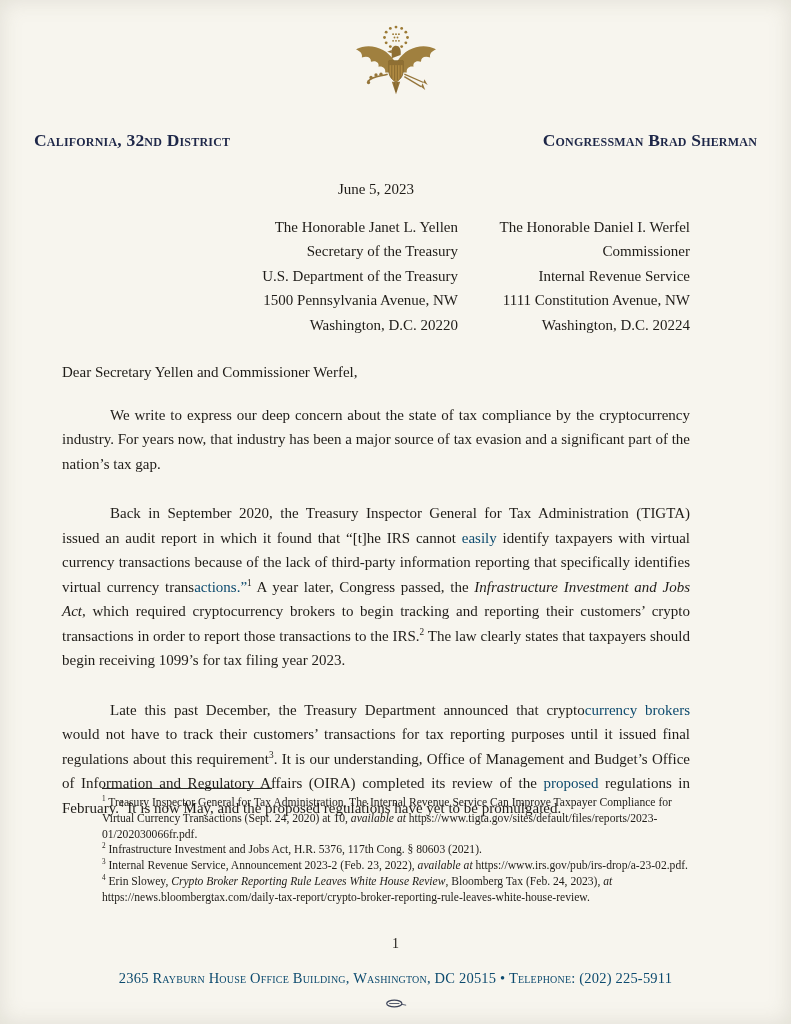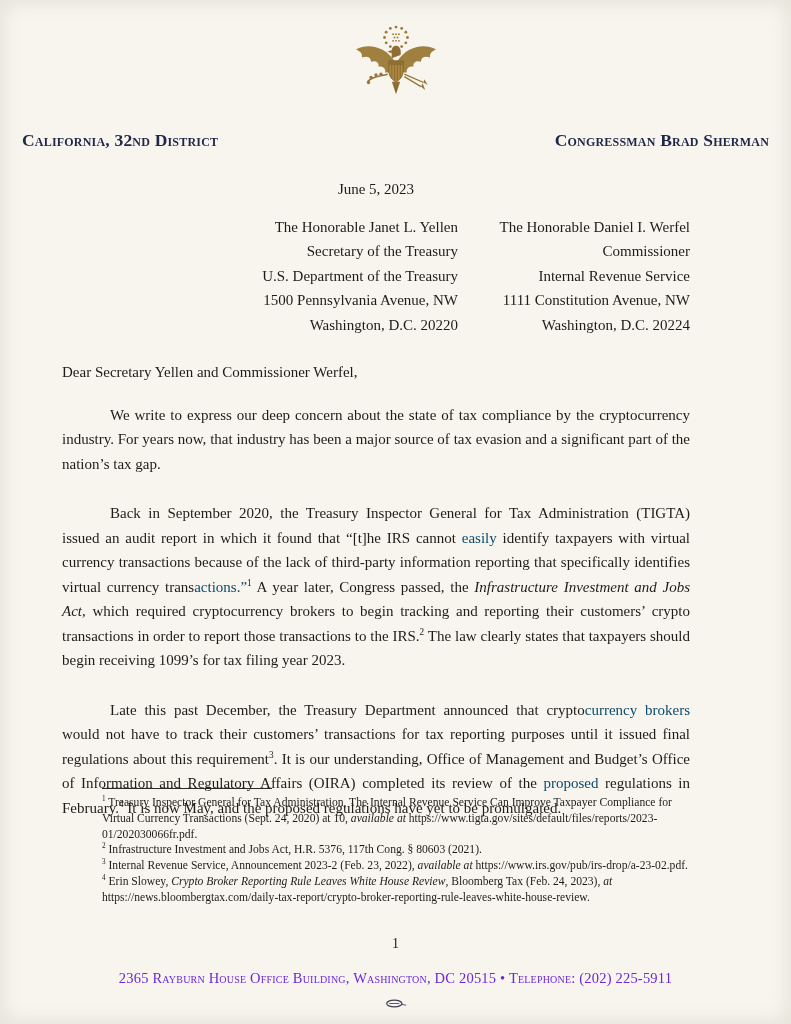--- a/index.html
+++ b/index.html
@@ -11,21 +11,21 @@
     background: #f7f5ee;
     box-shadow: inset 0 0 22px rgba(120,115,95,0.18);
     font-family: "Liberation Serif", "DejaVu Serif", serif;
     color: #1f1c18;
     overflow: hidden;
   }
   
   .seal-wrap { width: 100px; margin: 24px auto 0; text-align: center; }
   .masthead-row {
     display: flex; justify-content: space-between; align-items: baseline;
-    padding: 0 22px; margin-top: 10px;
+    padding: 0 34px; margin-top: 10px;
     color: #1e2748;
     font-weight: bold;
     font-variant: small-caps;
     font-size: 17.5px;
     letter-spacing: 0.2px;
   }
   
   .content { padding: 0 101px 0 62px; font-size: 15px; line-height: 24.5px; }
   .date-line { text-align: center; margin-top: 26px; }
   .addresses { display: flex; margin-top: 13px; text-align: right; }
@@ -42,21 +42,21 @@
   .footnotes {
     position: absolute; left: 102px; right: 93px; top: 788px;
     font-size: 11.6px; line-height: 15.8px;
   }
   .fn-rule { width: 170px; border: 0; border-top: 1.4px solid #2a2a26; margin: 0 0 6px 0; }
   .footnote { margin: 0; }
   
   .page-number { position: absolute; top: 936px; left: 0; right: 0; text-align: center; font-size: 14px; }
   .footer-line {
     position: absolute; top: 970px; left: 0; right: 0; text-align: center;
-    color: #6d28d9; font-variant: small-caps; font-size: 14.5px; letter-spacing: 0.2px;
+    color: #0c4a6e; font-variant: small-caps; font-size: 14.5px; letter-spacing: 0.2px;
   }
   .union-bug { position: absolute; top: 994px; left: 50%; transform: translateX(-50%); }
 </style>
 </head>
 <body>
 
 <div class="page">
 
   <div class="seal-wrap">
     <svg viewBox="0 0 120 110" width="100" height="92" aria-hidden="true">

